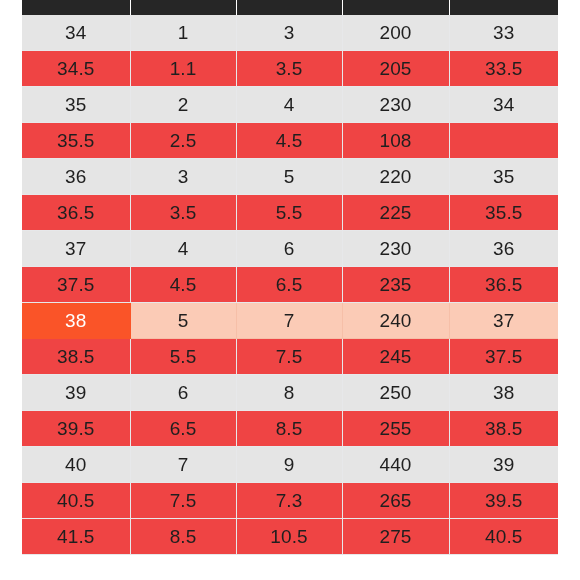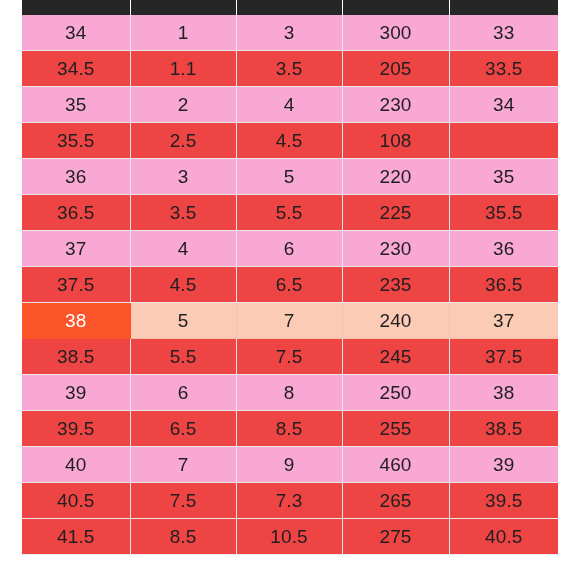--- a/index.html
+++ b/index.html
@@ -87,21 +87,21 @@
     white-space: nowrap;
     letter-spacing: 0.1px;
   }
   table.size-table tbody td:last-child {
     border-right: none;
     margin-left: 48px;
   }
 
   
   table.size-table tbody tr.row-odd td {
-    background: #f9a8d4;
+    background: #e5e5e5;
   }
   table.size-table tbody tr.row-even td {
     background: #ef4444;
   }
 
   
   table.size-table tbody tr.row-selected td {
     background: #fbcbb6;
     border-right-color: #f6bfa8;
     border-bottom-color: #f6bfa8;
@@ -142,21 +142,21 @@
           <th></th>
           <th></th>
         </tr>
       </thead>
 
       <tbody id="table-body">
           <tr class="row-odd">
             <td class="cell-primary">34</td>
             <td>1</td>
             <td>3</td>
-            <td>300</td>
+            <td>200</td>
             <td>33</td>
           </tr>
           <tr class="row-even">
             <td class="cell-primary">34.5</td>
             <td>1.1</td>
             <td>3.5</td>
             <td>205</td>
             <td>33.5</td>
           </tr>
           <tr class="row-odd">
@@ -226,21 +226,21 @@
             <td class="cell-primary">39.5</td>
             <td>6.5</td>
             <td>8.5</td>
             <td>255</td>
             <td>38.5</td>
           </tr>
           <tr class="row-odd">
             <td class="cell-primary">40</td>
             <td>7</td>
             <td>9</td>
-            <td>460</td>
+            <td>440</td>
             <td>39</td>
           </tr>
           <tr class="row-even">
             <td class="cell-primary">40.5</td>
             <td>7.5</td>
             <td>7.3</td>
             <td>265</td>
             <td>39.5</td>
           </tr>
           <tr class="row-even">

